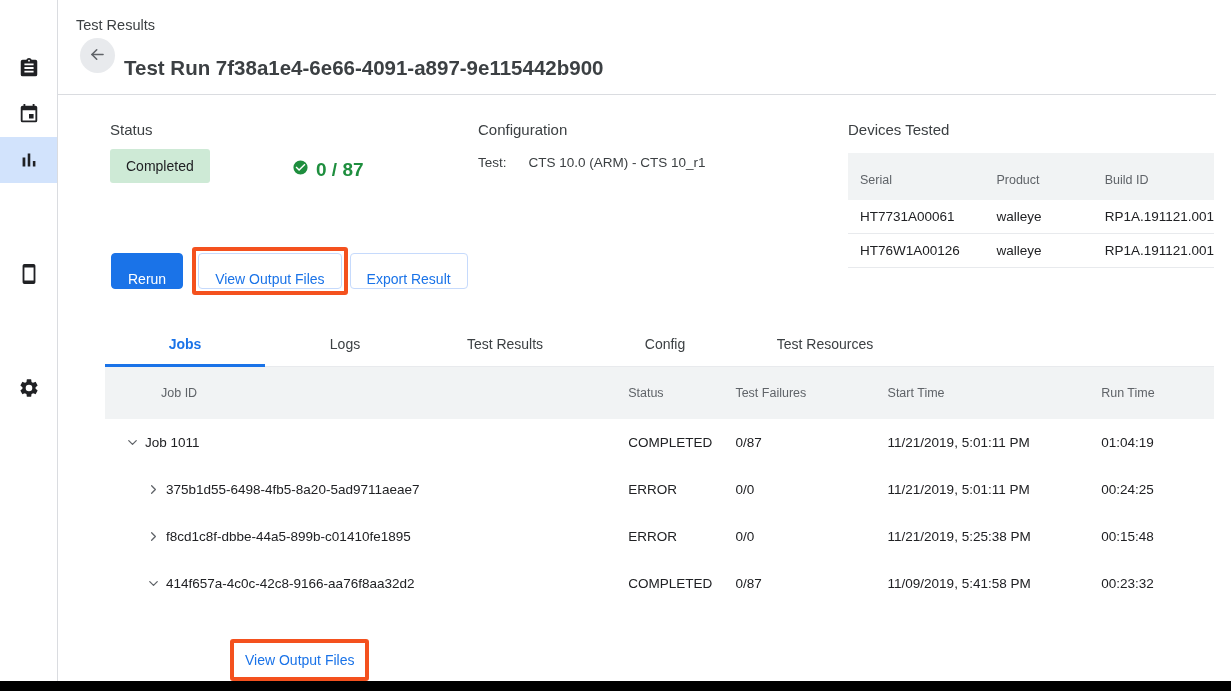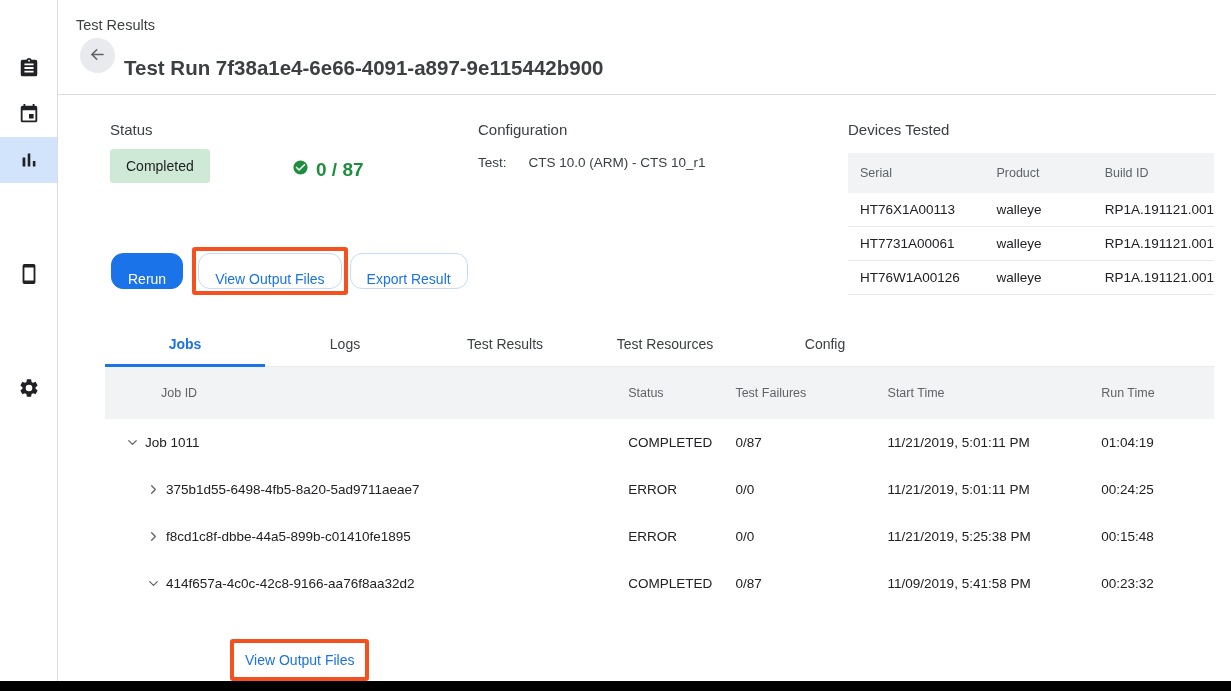--- a/index.html
+++ b/index.html
@@ -125,21 +125,21 @@
   #actions {
     position: absolute;
     left: 53px; top: 152px;
     display: flex;
     align-items: center;
   }
   .btn {
     font-family: "Liberation Sans", sans-serif;
     font-size: 14px;
     height: 36px;
-    border-radius: 12px;
+    border-radius: 4px;
     cursor: pointer;
     padding: 17px 16px;
     white-space: nowrap;
     box-sizing: border-box;
   }
   .btn-primary {
     background: #1a73e8;
     color: #ffffff;
     border: 1px solid #1a73e8;
   }
@@ -189,21 +189,21 @@
     left: 790px; top: 58px;
     width: 366px;
     border-collapse: collapse;
     font-size: 13.5px;
   }
   #devices-table th {
     background: #f1f3f4;
     color: #5f6368;
     font-weight: normal;
     text-align: left;
-    padding: 13px 0 13px 12px;
+    padding: 20px 0 13px 12px;
     font-size: 12.5px;
   }
   #devices-table td {
     padding: 9px 0 9px 12px;
     color: #202124;
     border-bottom: 1px solid #e8eaed;
     white-space: nowrap;
   }
   #devices-table .col-serial { width: 134px; }
   #devices-table .col-product { width: 116px; }
@@ -387,43 +387,38 @@
   <table id="devices-table">
     <thead>
       <tr>
         <th class="col-serial">Serial</th>
         <th class="col-product">Product</th>
         <th>Build ID</th>
       </tr>
     </thead>
     <tbody>
       <tr>
-        <td>HT76X1A00113</td>
-        <td>walleye</td>
-        <td>RP1A.191121.001</td>
-      </tr>
-      <tr>
         <td>HT7731A00061</td>
         <td>walleye</td>
         <td>RP1A.191121.001</td>
       </tr>
       <tr>
         <td>HT76W1A00126</td>
         <td>walleye</td>
         <td>RP1A.191121.001</td>
       </tr>
     </tbody>
   </table>
 
   <div id="tabs">
     <div class="tab active" style="width:160px;">Jobs</div>
     <div class="tab" style="width:160px;">Logs</div>
     <div class="tab" style="width:160px;">Test Results</div>
+    <div class="tab" style="width:160px;">Config</div>
     <div class="tab" style="width:160px;">Test Resources</div>
-    <div class="tab" style="width:160px;">Config</div>
   </div>
 
   <table id="jobs-table">
     <thead>
       <tr>
         <th class="c-jobid">Job ID</th>
         <th class="c-status">Status</th>
         <th class="c-fail">Test Failures</th>
         <th class="c-start">Start Time</th>
         <th class="c-run">Run Time</th>

